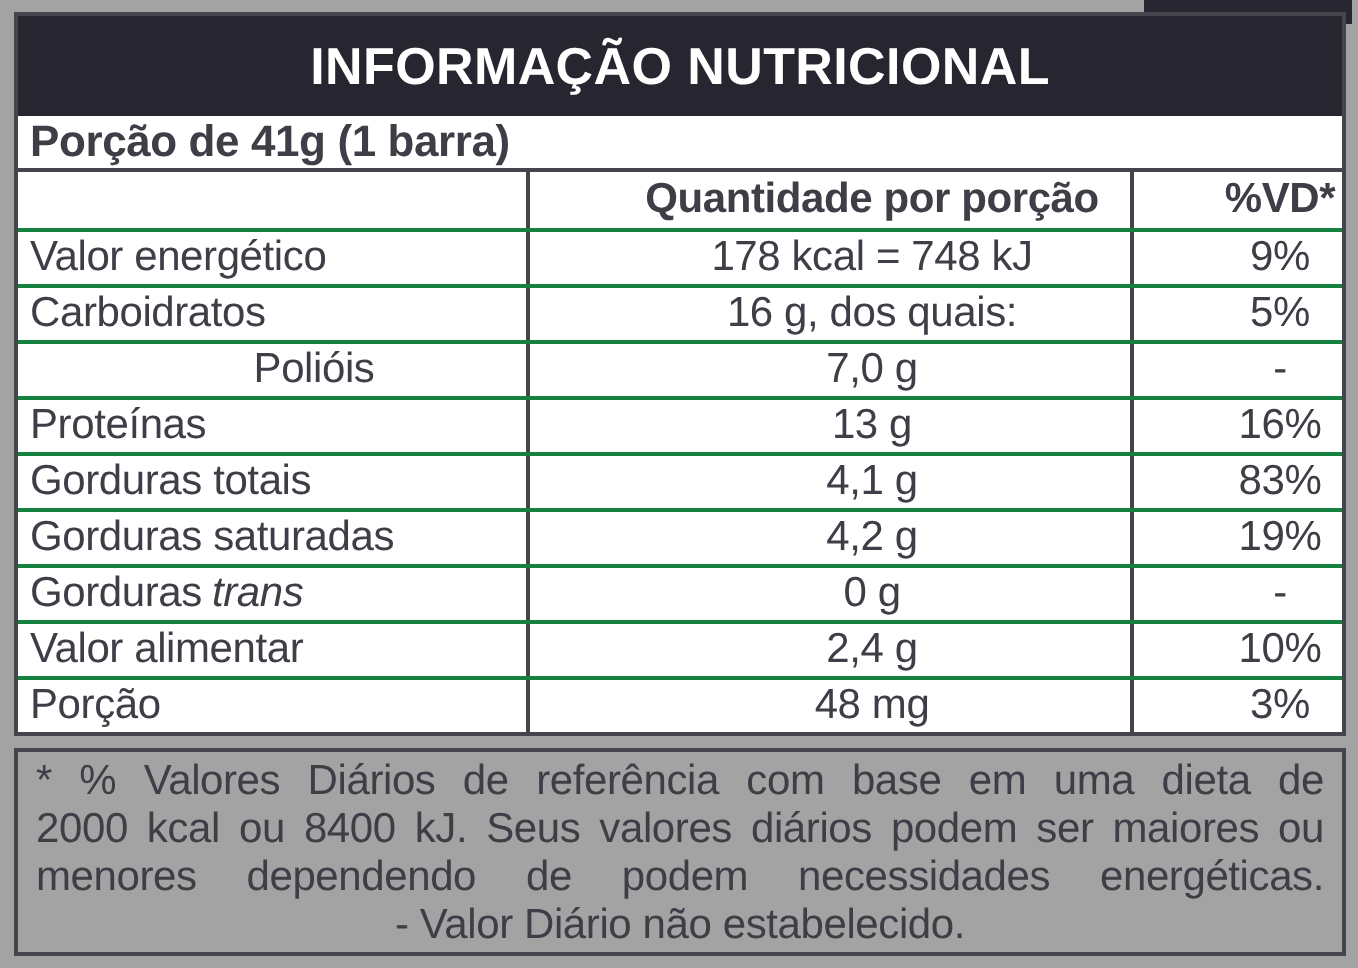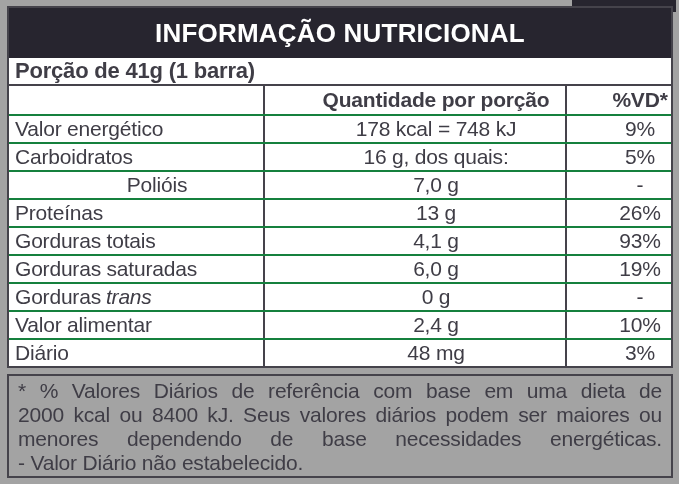--- a/index.html
+++ b/index.html
@@ -73,21 +73,21 @@
     left: 7px; top: 374px;
     width: 666px;
     height: 104px;
     border: 2px solid #45434b;
     padding: 3px 9px 0 9px;
     font-size: 21px;
     line-height: 24px;
     overflow: hidden;
   }
   .jline { text-align: justify; text-align-last: justify; }
-  .lline { text-align: left; }
+  .lline { text-align: center; }
 </style>
 </head>
 <body>
 
 <div class="canvas">
 
   <div class="corner-artifact"></div>
 
   <div class="main-box">
 
@@ -121,59 +121,59 @@
 
       <div class="tr">
         <div class="td c">Polióis</div>
         <div class="td c">7,0 g</div>
         <div class="td c">-</div>
       </div>
 
       <div class="tr">
         <div class="td">Proteínas</div>
         <div class="td c">13 g</div>
-        <div class="td c">26%</div>
+        <div class="td c">16%</div>
       </div>
 
       <div class="tr">
         <div class="td">Gorduras totais</div>
         <div class="td c">4,1 g</div>
-        <div class="td c">93%</div>
+        <div class="td c">83%</div>
       </div>
 
       <div class="tr">
         <div class="td">Gorduras saturadas</div>
-        <div class="td c">6,0 g</div>
+        <div class="td c">4,2 g</div>
         <div class="td c">19%</div>
       </div>
 
       <div class="tr">
         <div class="td">
           <span>Gorduras</span>
           <span class="em-it">trans</span>
         </div>
         <div class="td c">0 g</div>
         <div class="td c">-</div>
       </div>
 
       <div class="tr">
         <div class="td">Valor alimentar</div>
         <div class="td c">2,4 g</div>
         <div class="td c">10%</div>
       </div>
 
       <div class="tr">
-        <div class="td">Diário</div>
+        <div class="td">Porção</div>
         <div class="td c">48 mg</div>
         <div class="td c">3%</div>
       </div>
 
     </div>
   </div>
 
   <div class="footnote-box">
     <div class="jline">* % Valores Diários de referência com base em uma dieta de</div>
     <div class="jline">2000 kcal ou 8400 kJ. Seus valores diários podem ser maiores ou</div>
-    <div class="jline">menores dependendo de base necessidades energéticas.</div>
+    <div class="jline">menores dependendo de podem necessidades energéticas.</div>
     <div class="lline">- Valor Diário não estabelecido.</div>
   </div>
 
 </div>
 
 </body></html>

